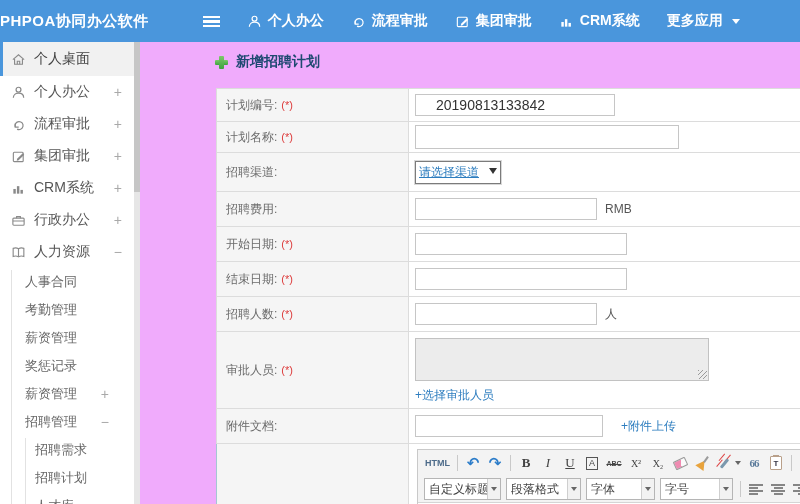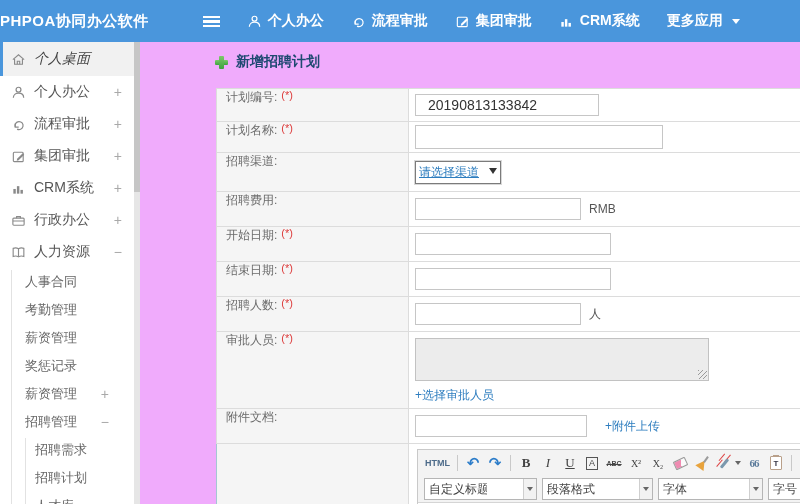--- a/index.html
+++ b/index.html
@@ -11,21 +11,21 @@
   .brand{color:#fff;font-size:15px;font-weight:bold;letter-spacing:.5px;}
   .burger{width:17px;height:11px;margin-left:54px;cursor:pointer;
           background:repeating-linear-gradient(to bottom,#fff 0 2px,transparent 2px 4.5px);}
   .hnav{display:flex;align-items:center;margin-left:27px;color:#fff;font-size:14px;font-weight:bold;cursor:pointer;}
   .hnav .hico{display:flex;margin-right:6px;}
   .hcaret{width:0;height:0;border-left:4px solid transparent;border-right:4px solid transparent;
           border-top:5px solid #fff;margin-left:9px;}
   
   .sidebar{position:absolute;left:0;top:42px;width:134px;bottom:0;background:#fff;}
   .sitem{position:relative;height:32px;display:flex;align-items:center;padding-left:11px;cursor:pointer;color:#555;font-size:14px;}
-  .sitem.active{height:34px;background:#f1f1f1;border-left:3px solid #4a96dc;padding-left:8px;color:#444;font-style:italic;}
+  .sitem.active{height:34px;background:#f1f1f1;border-left:3px solid #4a96dc;padding-left:8px;color:#444;}
   .sicon{display:flex;width:16px;margin-right:7px;}
   .sexp{position:absolute;right:12px;color:#a9a9a9;font-size:14px;}
   .schild{position:relative;}
   .schild::before{content:"";position:absolute;left:11px;top:2px;bottom:2px;width:1px;background:#e2e2e2;}
   .scitem{position:relative;height:28px;display:flex;align-items:center;padding-left:25px;font-size:13px;color:#666;cursor:pointer;}
   .scitem .sexp{right:25px;}
   .sgchild{position:relative;}
   .sgchild::before{content:"";position:absolute;left:25px;top:2px;bottom:2px;width:1px;background:#e2e2e2;}
   .sgitem{height:28px;display:flex;align-items:center;padding-left:35px;font-size:13px;color:#666;cursor:pointer;}
   .sscroll{position:absolute;left:134px;top:42px;width:6px;bottom:0;background:#e6e6e6;}
@@ -36,26 +36,26 @@
   .plus{position:relative;width:13px;height:13px;margin-right:8px;}
   .plus::before{content:"";position:absolute;left:0;top:4px;width:13px;height:5px;border-radius:1px;
                 background:linear-gradient(#7cc96a,#3fa23f);}
   .plus::after{content:"";position:absolute;left:4px;top:0;width:5px;height:13px;border-radius:1px;
                background:linear-gradient(#7cc96a,#3fa23f);}
   .ptext{font-size:14px;font-weight:bold;color:#1f4971;}
   
   .ftable{position:absolute;left:76px;top:46px;width:700px;border-top:1px solid #dcdcdc;border-left:1px solid #dcdcdc;}
   .frow{display:flex;border-bottom:1px solid #dcdcdc;}
   .fl{width:192px;flex:0 0 192px;background:#f5f5f5;border-right:1px solid #dcdcdc;
-      display:flex;align-items:flex-start;padding-left:9px;box-sizing:border-box;}
+      display:flex;align-items:center;padding-left:9px;box-sizing:border-box;}
   .flbl{font-size:12px;color:#6b6b6b;}
   .req{font-size:11px;color:#dd3c3c;margin-left:4px;}
   .fv{flex:1;background:#fff;display:flex;align-items:center;padding-left:6px;}
   .inp{height:20px;border:1px solid #c6c6c6;background:#fff;font-size:14px;color:#333;
-       padding:0 12px;font-family:"Liberation Sans",sans-serif;}
+       padding:0 20px;font-family:"Liberation Sans",sans-serif;}
   .suffix{font-size:12px;color:#555;margin-left:8px;}
   .flink{font-size:12px;color:#2d7dbf;cursor:pointer;text-decoration:none;}
   .selbox{position:relative;width:84px;height:21px;border:1px solid #7b7b7b;outline:1px solid #d8d8d8;
           background:#fff;display:flex;align-items:center;cursor:pointer;}
   .selbox .stext{font-size:12px;color:#2d7dbf;text-decoration:underline;margin-left:3px;}
   .selbox .scaret{position:absolute;right:3px;top:6px;width:0;height:0;
                   border-left:4px solid transparent;border-right:4px solid transparent;border-top:6px solid #333;}
   .fv-col{flex:1;background:#fff;padding:6px 0 4px 6px;display:flex;flex-direction:column;}
   .txtarea{position:relative;width:292px;height:50px;background:#ececec;border:1px solid #c2c2c2;}
   .txtarea::after{content:"";position:absolute;right:1px;bottom:1px;width:9px;height:9px;
@@ -96,21 +96,21 @@
   .ico-forecolor::before{content:"A";font-size:11px;font-weight:bold;line-height:11px;border-bottom:3px solid #c33;
         font-family:"Liberation Serif",serif;}
   .ico-align-left::before,.ico-align-center::before,.ico-align-right::before,.ico-align-justify::before{
         content:"";width:14px;height:11px;background-repeat:no-repeat;
         background-image:linear-gradient(#858585,#858585),linear-gradient(#858585,#858585),
                          linear-gradient(#858585,#858585),linear-gradient(#858585,#858585);
         background-size:14px 2px,9px 2px,14px 2px,9px 2px;}
   .ico-align-left::before{background-position:0 0,0 3px,0 6px,0 9px;}
   .ico-align-center::before{background-position:0 0,2.5px 3px,0 6px,2.5px 9px;}
   .ico-align-right::before{background-position:0 0,5px 3px,0 6px,5px 9px;}
-  .combo{display:flex;align-items:center;height:20px;border:1px solid #b5b5b5;background:#fff;margin:0 3px 0 2px;cursor:pointer;flex:0 0 auto;gap:36px;}
+  .combo{display:flex;align-items:center;height:20px;border:1px solid #b5b5b5;background:#fff;margin:0 3px 0 2px;cursor:pointer;flex:0 0 auto;}
   .combo .clabel{font-size:12px;color:#444;padding-left:4px;overflow:hidden;white-space:nowrap;}
   .combo .ccbtn{width:12px;height:20px;border-left:1px solid #cfcfcf;background:#f2f2f2;
         display:flex;align-items:center;justify-content:center;}
   .combo .ccbtn i{width:0;height:0;border-left:3px solid transparent;border-right:3px solid transparent;border-top:4px solid #666;}
   .edcontent{height:160px;background:#fff;border-top:1px solid #d5d5d5;}
 </style>
 </head>
 <body>
 
 <div class="topbar">

